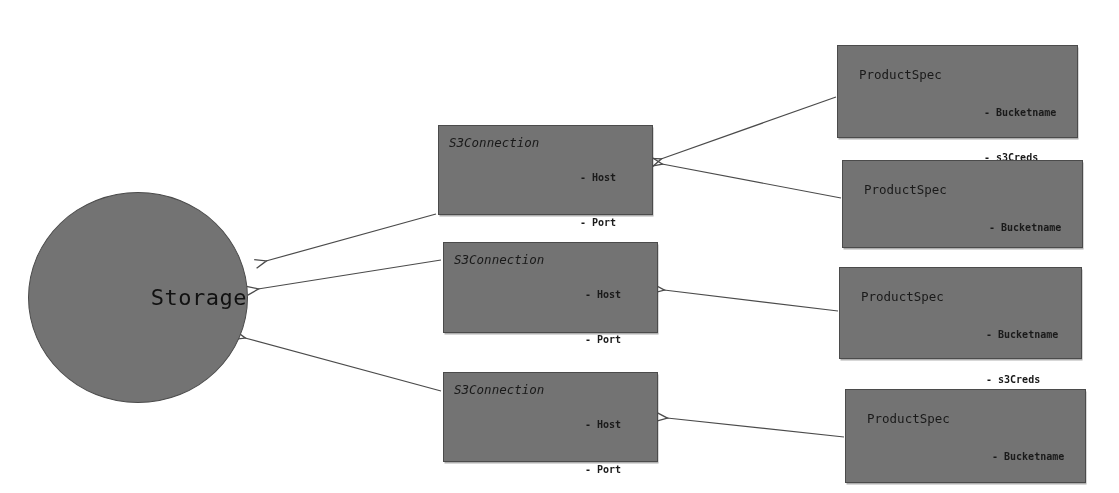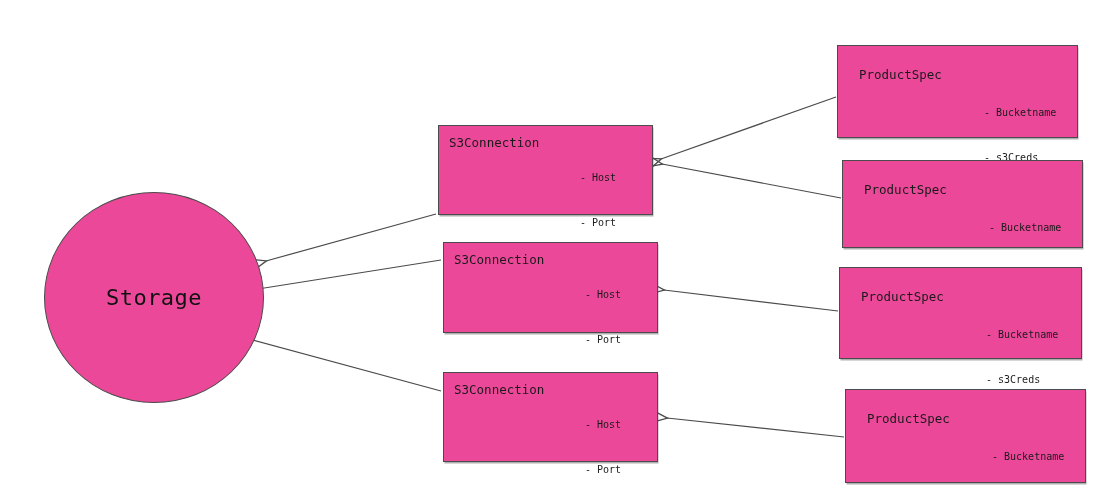--- a/index.html
+++ b/index.html
@@ -20,21 +20,21 @@
   }
   svg.arrow-layer {
     position: absolute;
     left: 0; top: 0;
     width: 1119px;
     height: 493px;
     pointer-events: none;
   }
   .node {
     position: absolute;
-    background: #ec4899;
+    background: #737373;
     border: 1.4px solid #4b4b4b;
     box-shadow: 1px 2px 0 -0.5px rgba(75,75,75,0.45);
     box-sizing: border-box;
   }
   .circle-node {
     border-radius: 50%;
     display: flex;
     align-items: center;
     justify-content: center;
     box-shadow: none;
@@ -42,26 +42,26 @@
   .circle-label {
     font-size: 22px;
     letter-spacing: 0.5px;
     color: #111;
   }
   .box-label {
     position: absolute;
     font-size: 12.5px;
     white-space: nowrap;
   }
-  .s3-box .box-label { left: 10px; top: 9px; }
+  .s3-box .box-label { left: 10px; top: 9px; font-style: italic; }
   .ps-box .box-label { left: 21px; top: 21px; }
   .attr-list {
     position: absolute;
     font-size: 10px;
-    font-weight: normal;
+    font-weight: bold;
     line-height: 15px;
     white-space: pre;
   }
   .s3-box .attr-list { left: 141px; top: 14px; }
   .ps-box .attr-list { left: 146px; top: 29px; }
 </style>
 </head>
 <body>
 
 <div class="stage">
@@ -76,21 +76,21 @@
     <line x1="836" y1="97" x2="661" y2="159" stroke="#4b4b4b" stroke-width="1.2" marker-end="url(#openArrow)"></line>
     <line x1="841" y1="198" x2="662" y2="164" stroke="#4b4b4b" stroke-width="1.2" marker-end="url(#openArrow)"></line>
     <line x1="838" y1="311" x2="664" y2="290" stroke="#4b4b4b" stroke-width="1.2" marker-end="url(#openArrow)"></line>
     <line x1="844" y1="437" x2="667" y2="418" stroke="#4b4b4b" stroke-width="1.2" marker-end="url(#openArrow)"></line>
 
     <line x1="436" y1="214" x2="266" y2="261" stroke="#4b4b4b" stroke-width="1.2" marker-end="url(#openArrow)"></line>
     <line x1="441" y1="260" x2="258" y2="289" stroke="#4b4b4b" stroke-width="1.2" marker-end="url(#openArrow)"></line>
     <line x1="441" y1="391" x2="245" y2="338" stroke="#4b4b4b" stroke-width="1.2" marker-end="url(#openArrow)"></line>
   </svg>
 
-  <div class="node circle-node" style="left:44px; top:192px; width:220px; height:211px;">
+  <div class="node circle-node" style="left:28px; top:192px; width:220px; height:211px;justify-content:flex-end;">
     <span class="circle-label">Storage</span>
   </div>
 
   <div class="node s3-box" style="left:438px; top:125px; width:215px; height:90px;">
     <div class="box-label">S3Connection</div>
     <div class="attr-list">
       <div>- Host</div>
       <div>- Port</div>
       <div>- TLS</div>
     </div>

